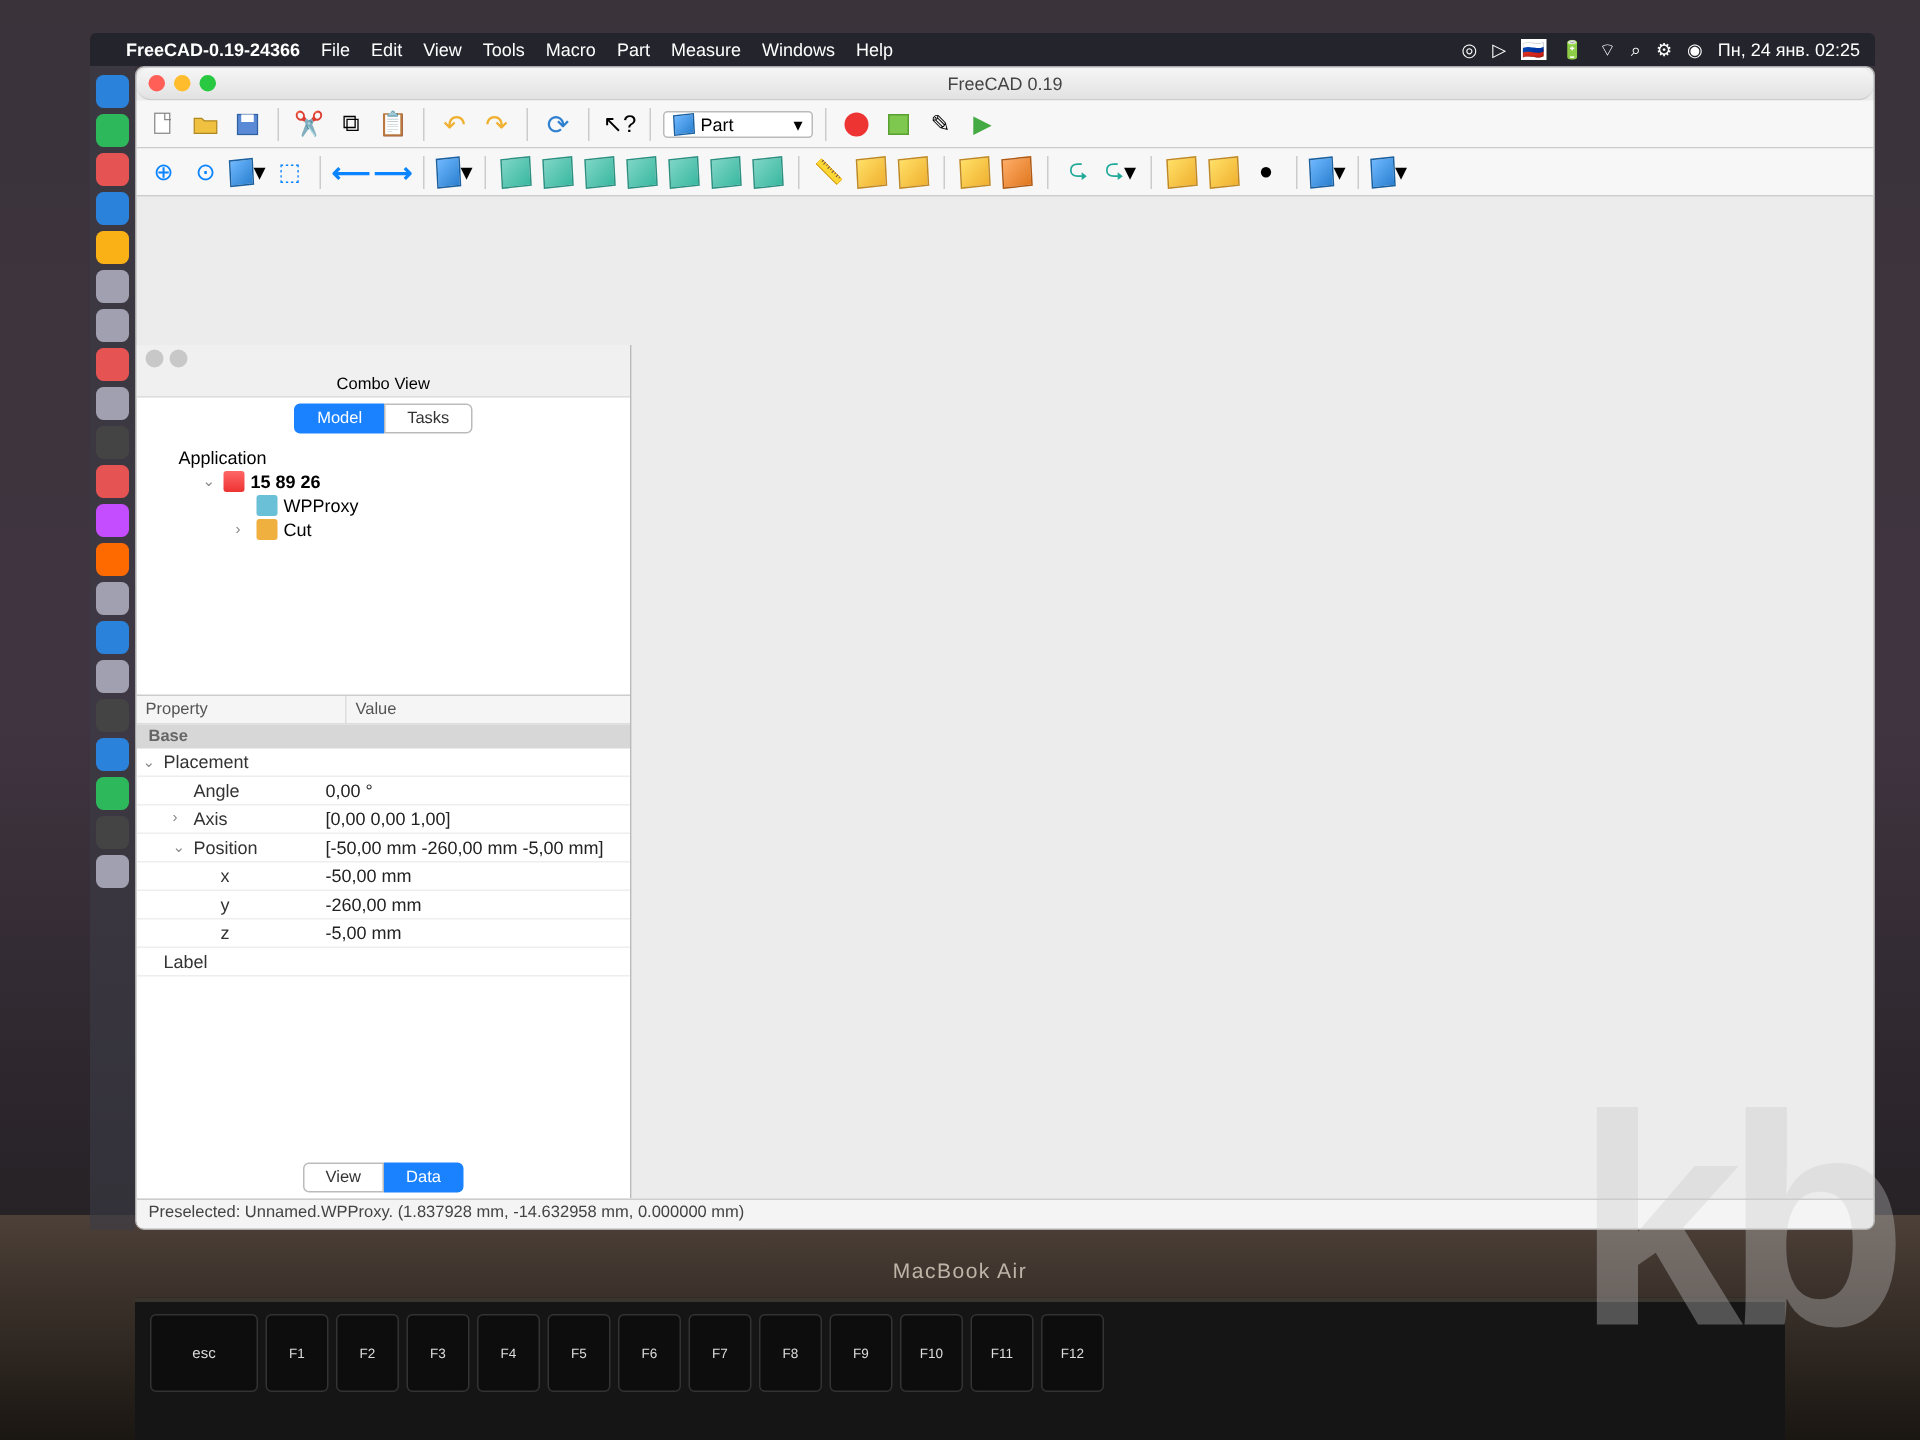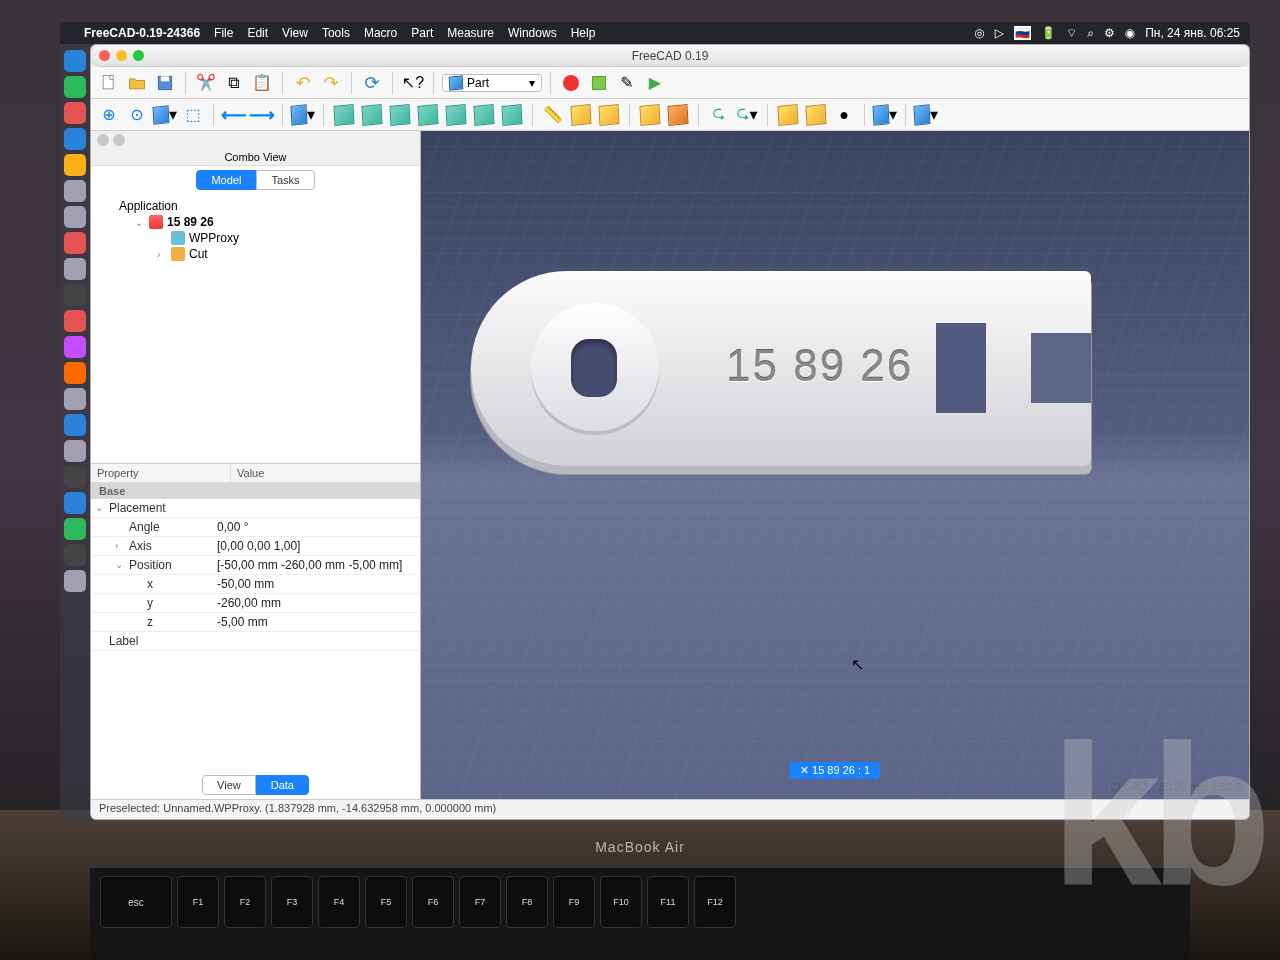--- a/index.html
+++ b/index.html
@@ -33,21 +33,21 @@
   .grn-sq { width:14px; height:14px; background:#7ec850; border:1px solid #5aa030;}
   .play { color:#4a4;}
   
   .cube { width:20px; height:20px; background:linear-gradient(135deg,#7ed6c6,#3ab8a0); border:1px solid #2a9080; transform:skewY(-6deg) skewX(3deg);}
   .cube.y { background:linear-gradient(135deg,#ffe066,#f0b030); border-color:#c08820;}
   .cube.b { background:linear-gradient(135deg,#6fb8ff,#2a80d0); border-color:#1a60a0;}
   .cube.o { background:linear-gradient(135deg,#ffac66,#e07820); border-color:#b05810;}
   .arrow { font-size:18px; color:#0a84ff; font-weight:bold;}
   .mag { color:#0a84ff; font-size:16px;}
   
-  .main { flex:1; display:flex; overflow:hidden;}
+  .main { flex:1; display:flex; overflow:hidden;align-items:flex-end;}
   .combo { width:330px; background:#fff; border-right:1px solid #bbb; display:flex; flex-direction:column;}
   .combo-title { text-align:center; font-size:11px; background:#f0f0f0; border-bottom:1px solid #ddd; padding:2px;}
   .seg-tabs { display:flex; justify-content:center; padding:4px; gap:0;}
   .seg-tab { font-size:11px; padding:3px 14px; border:1px solid #bbb; background:#fff; color:#333;}
   .seg-tab.active { background:#1a82ff; color:#fff; border-color:#1a82ff;}
   .seg-tab:first-child{border-radius:4px 0 0 4px;} .seg-tab:last-child{border-radius:0 4px 4px 0;}
   .tree-header { display:flex; font-size:11px; color:#666; border-bottom:1px solid #ddd;}
   .tree-header div { padding:3px 6px;}
   .th1{width:150px; border-right:1px solid #ddd;} 
   .tree { flex:1; font-size:12px; padding:4px 4px; overflow:auto; min-height:170px;}
@@ -121,21 +121,21 @@
   <span class="menu-item">Help</span>
   <div class="right">
     <span>◎</span>
     <span>▷</span>
     <span style="background:#fff;color:#00f;padding:0 1px;">🇷🇺</span>
     <span>🔋</span>
     <span>⌔</span>
     <span>⌕</span>
     <span>⚙</span>
     <span>◉</span>
-    <span>Пн, 24 янв.  06:25</span>
+    <span>Пн, 24 янв.  02:25</span>
   </div>
 </div>
 
 <div class="dock">
   <div class="dicon c1"></div>
   <div class="dicon c2"></div>
   <div class="dicon c3"></div>
   <div class="dicon c1"></div>
   <div class="dicon c4"></div>
   <div class="dicon c5"></div>

